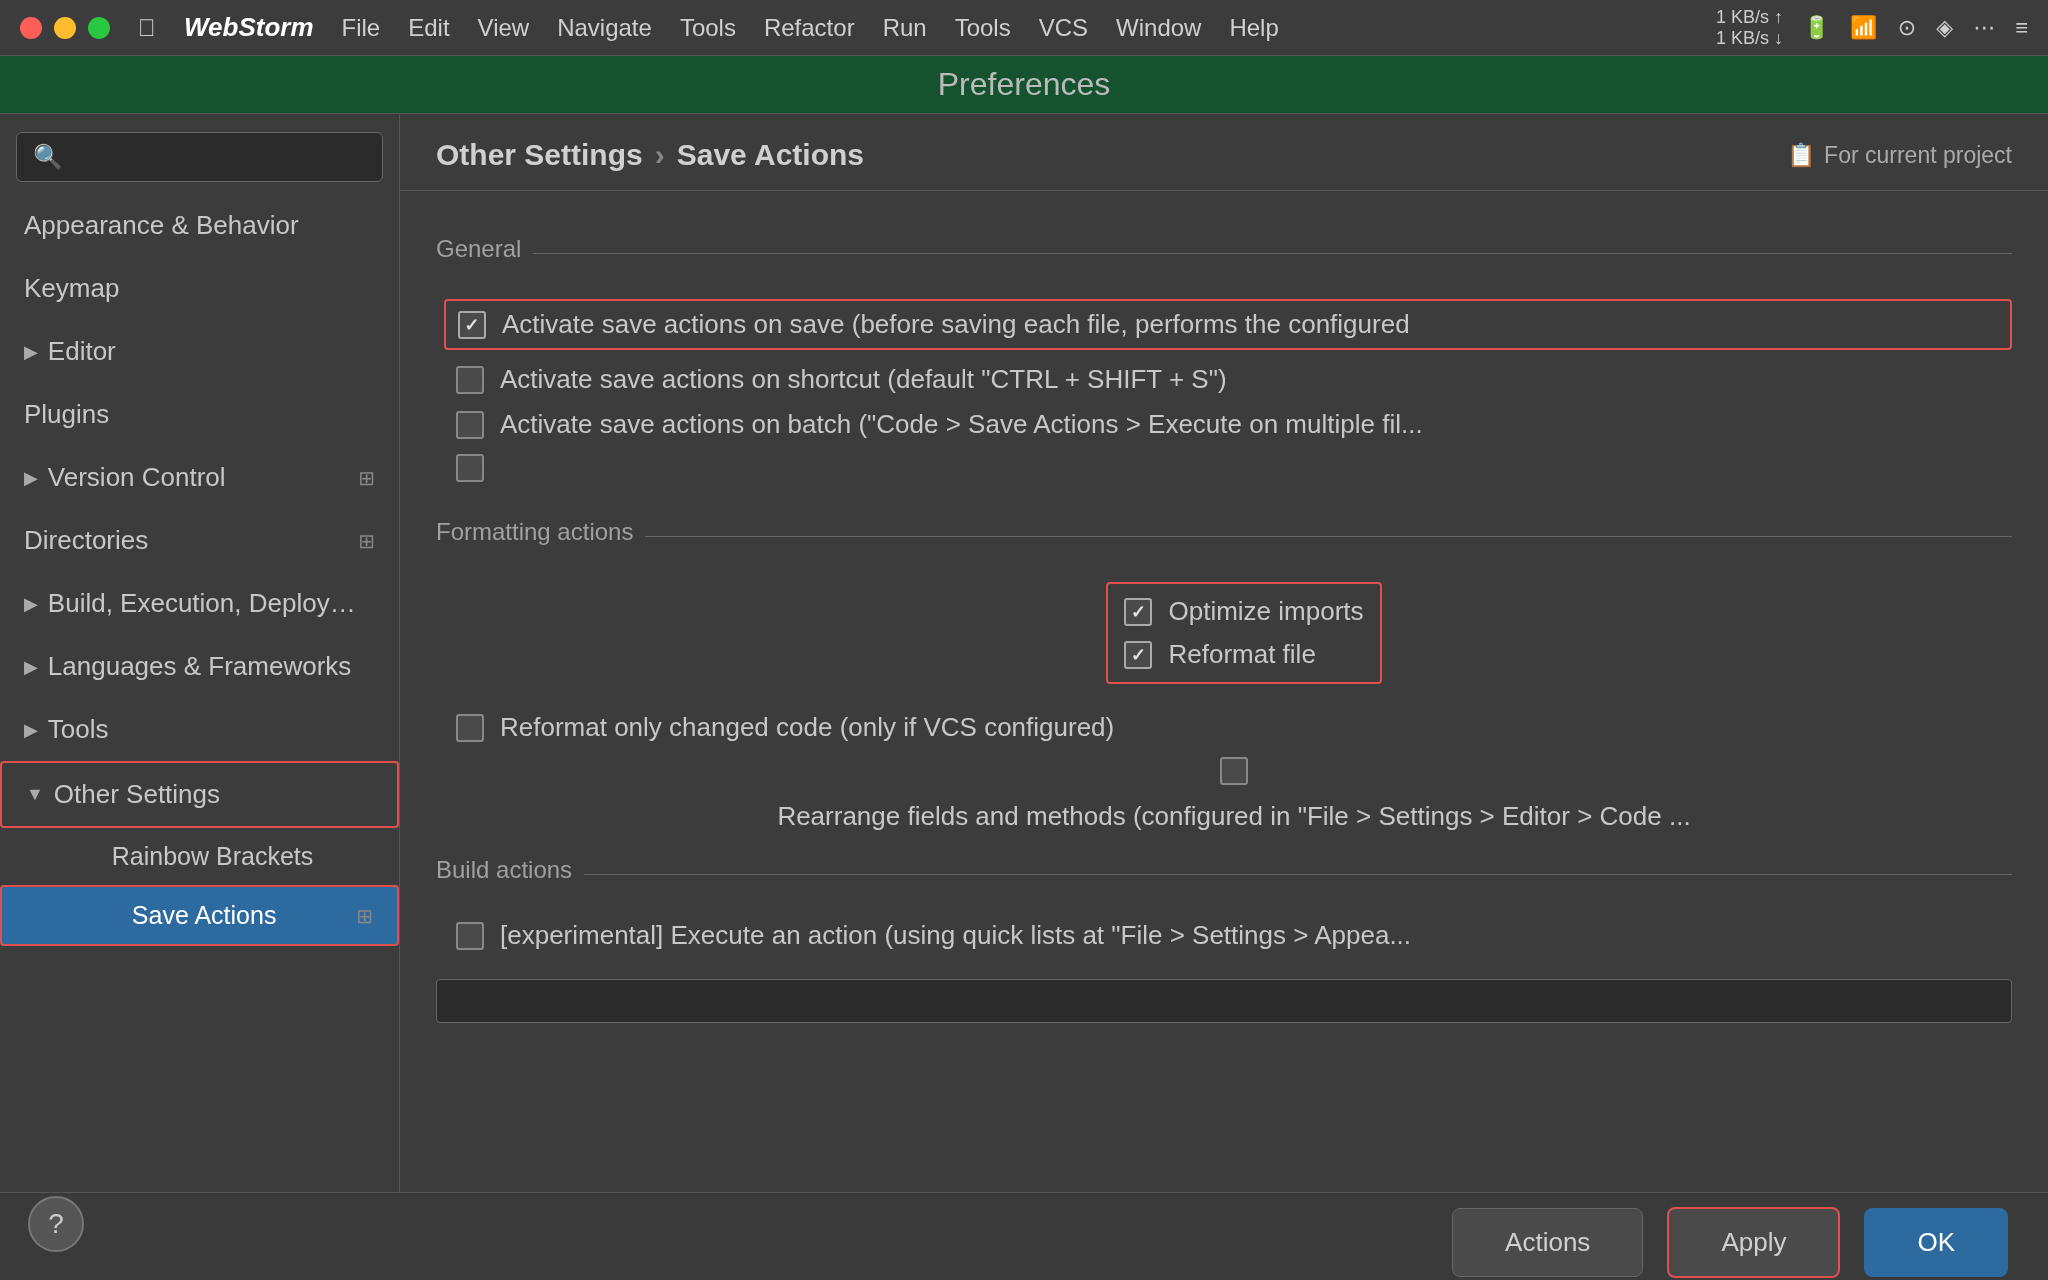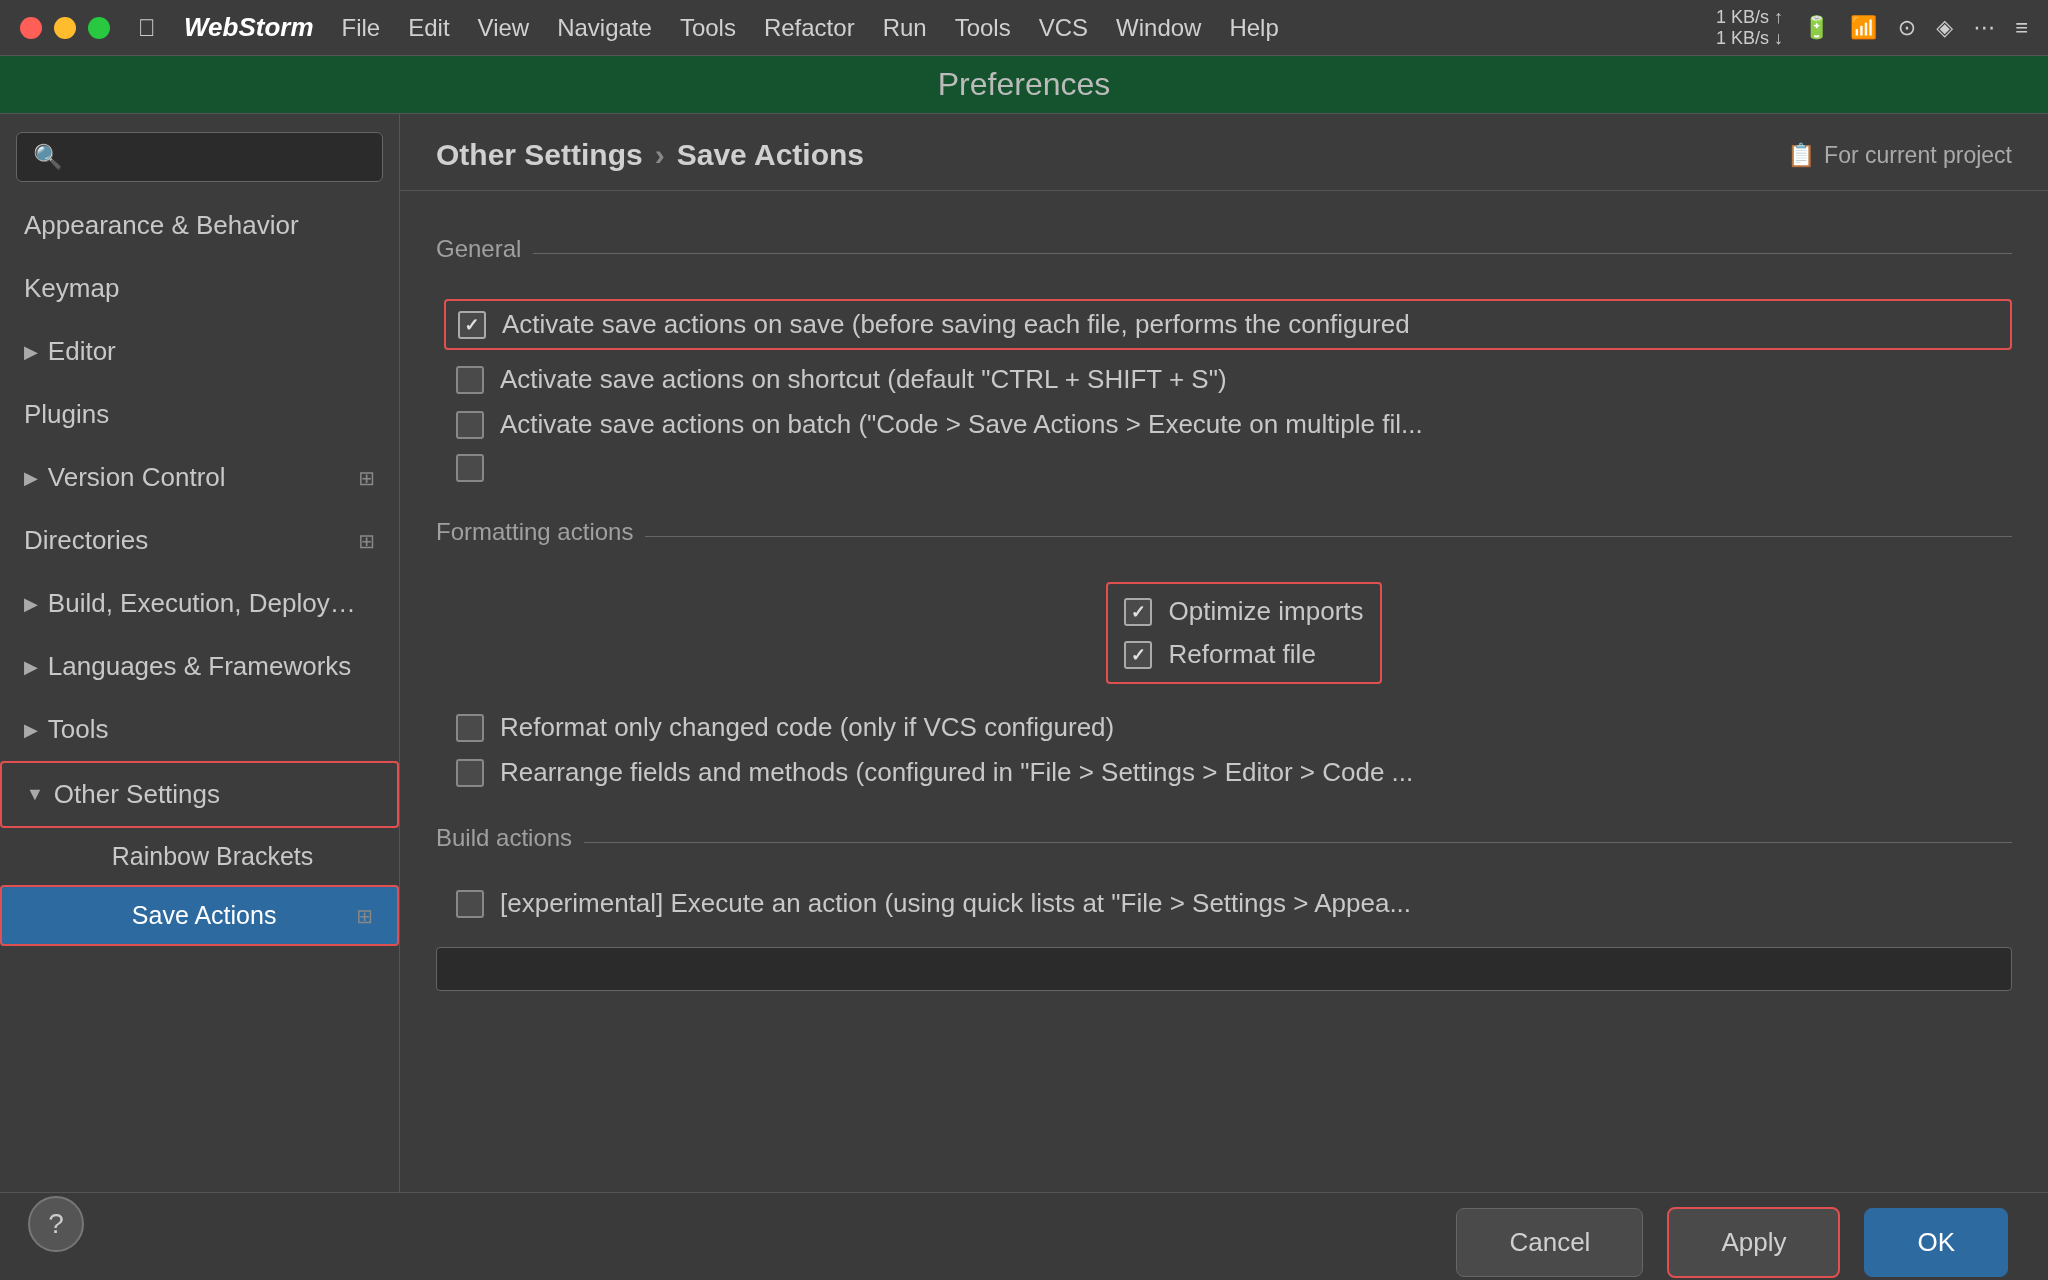--- a/index.html
+++ b/index.html
@@ -464,39 +464,39 @@
           <div class="checkbox"></div>
         </div>
 
       </div>
 
       <div class="section-divider">
         <span class="section-label">Formatting actions</span>
         <div class="section-divider-line"></div>
       </div>
 
-      <div style="padding-left: 20px; margin-bottom: 28px;">
+      <div style="padding-left: 20px; margin-bottom: 16px;">
         
         <div class="formatting-group">
           <div class="checkbox-row">
             <div class="checkbox checked"></div>
             <span>Optimize imports</span>
           </div>
           <div class="checkbox-row">
             <div class="checkbox checked"></div>
             <span>Reformat file</span>
           </div>
         </div>
 
         <div class="checkbox-row" style="margin-top: 14px;">
           <div class="checkbox"></div>
           <span>Reformat only changed code (only if VCS configured)</span>
         </div>
 
-        <div class="checkbox-row" style="margin-top: 14px;">
+        <div class="checkbox-row" style="margin-top: 14px; flex-direction: column;">
           <div class="checkbox"></div>
           <span class="text-truncate">Rearrange fields and methods (configured in "File &gt; Settings &gt; Editor &gt; Code ...</span>
         </div>
       </div>
 
       <div class="section-divider">
         <span class="section-label">Build actions</span>
         <div class="section-divider-line"></div>
       </div>
 
@@ -508,20 +508,20 @@
       </div>
 
       <div class="input-field"></div>
 
     </div>
   </div>
 
 </div>
 
 <div class="action-bar">
-  <button class="btn">Cancel</button>
+  <button class="btn">Actions</button>
   <button class="btn btn-apply">Apply</button>
   <button class="btn btn-primary">OK</button>
 </div>
 
 <div class="help-btn">
   <span>?</span>
 </div>
 
 </body></html>

